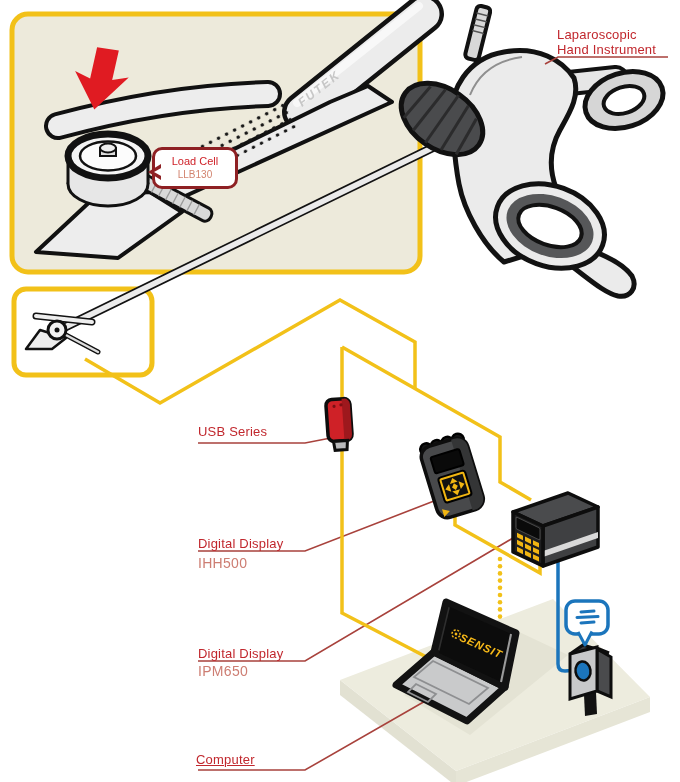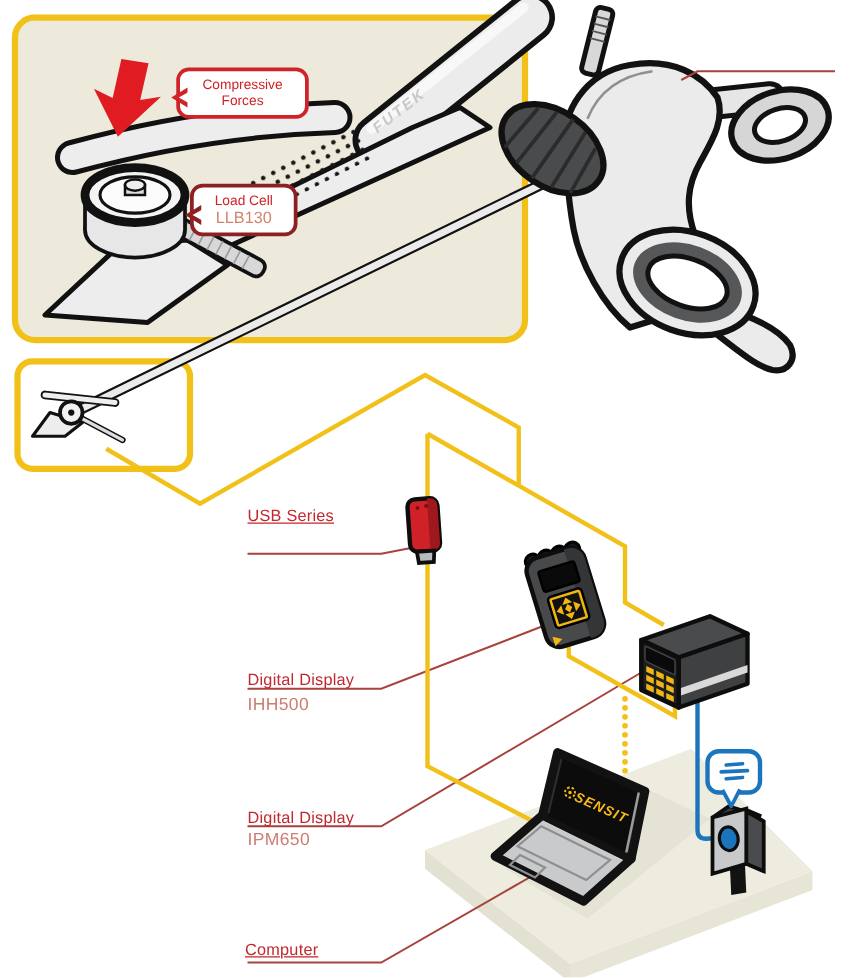--- a/index.html
+++ b/index.html
@@ -3,21 +3,21 @@
 <meta charset="utf-8">
 <style>
   html,body{margin:0;padding:0;background:#fff;}
   .canvas{position:relative;width:680px;height:782px;background:#ffffff;overflow:hidden;
           font-family:"Liberation Sans",sans-serif;}
   .canvas svg{position:absolute;left:0;top:0;}
   .lbl{position:absolute;color:#C1272D;font-size:13px;line-height:15px;letter-spacing:.2px;white-space:nowrap;}
   .sub{position:absolute;color:#CD7D72;font-size:14px;line-height:12px;letter-spacing:.3px;white-space:nowrap;}
   .bubble{position:absolute;background:#fff;border:3px solid #CF2229;border-radius:10px;
           color:#CF2229;font-size:11px;line-height:12.5px;text-align:center;padding:5px 7px;}
-  .bubble .model{color:#D2836E;font-size:13px;}
+  .bubble .model{color:#D2836E;font-size:10px;}
   .bubble::before{content:"";position:absolute;left:-15px;border:8px solid transparent;border-right:13px solid #CF2229;}
   .bubble::after{content:"";position:absolute;left:-6px;border:5px solid transparent;border-right:9px solid #fff;}
   .bubble.cf::before{top:13px;} .bubble.cf::after{top:16px;}
   .bubble.lc{border-color:#8E2023;}
   .bubble.lc::before{top:14px;border-right-color:#8E2023;} .bubble.lc::after{top:17px;}
 </style>
 </head>
 <body>
 
 <div class="canvas">
@@ -235,31 +235,31 @@
     <rect x="566" y="601" width="42" height="33" rx="9" fill="#fff" stroke="#1B75BC" stroke-width="3.5"></rect>
     <path d="M578,632 L585,645 L592,631.5" fill="#fff" stroke="#1B75BC" stroke-width="3" stroke-linejoin="round"></path>
     <g stroke="#1B75BC" stroke-width="3" stroke-linecap="round">
       <line x1="581" y1="612" x2="594" y2="611"></line>
       <line x1="577" y1="617.5" x2="598" y2="616.5"></line>
       <line x1="581" y1="623" x2="594" y2="622"></line>
     </g>
   </g>
 </svg>
 
-<div class="bubble cf" style="left:141px;top:54px;width:86px;">
-  <span>Compressive</span><br>
-  <span>Forces</span>
-</div>
 <div class="bubble lc" style="left:152px;top:147px;width:66px;">
   <span>Load Cell</span><br>
   <span class="model">LLB130</span>
 </div>
 
-
-<div class="lbl" style="left:198px;top:405px;text-decoration:underline;">USB Series</div>
+<div class="lbl" style="left:557px;top:27px;">
+  <span>Laparoscopic</span><br>
+  <span>Hand Instrument</span>
+</div>
+
+<div class="lbl" style="left:198px;top:424px;">USB Series</div>
 
 <div class="lbl" style="left:198px;top:536px;">Digital Display</div>
 <div class="sub" style="left:198px;top:557px;">IHH500</div>
 
 <div class="lbl" style="left:198px;top:646px;">Digital Display</div>
 <div class="sub" style="left:198px;top:665px;">IPM650</div>
 
 <div class="lbl" style="left:196px;top:752px;text-decoration:underline;">Computer</div>
 </div>
 

